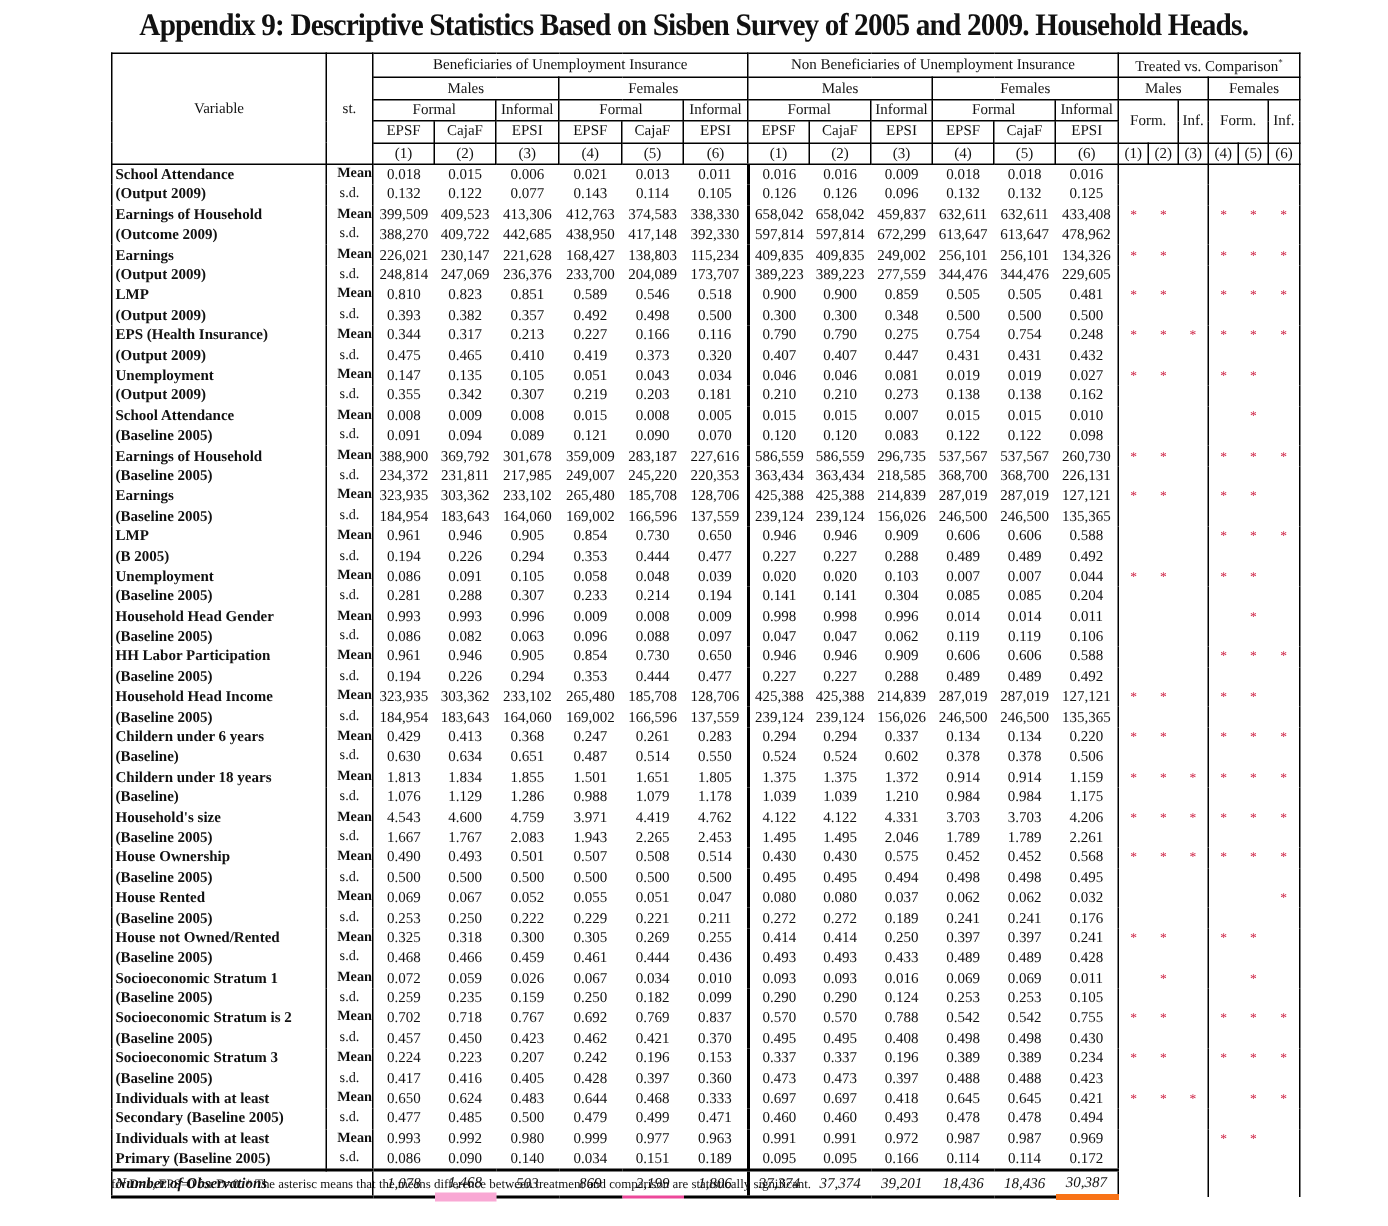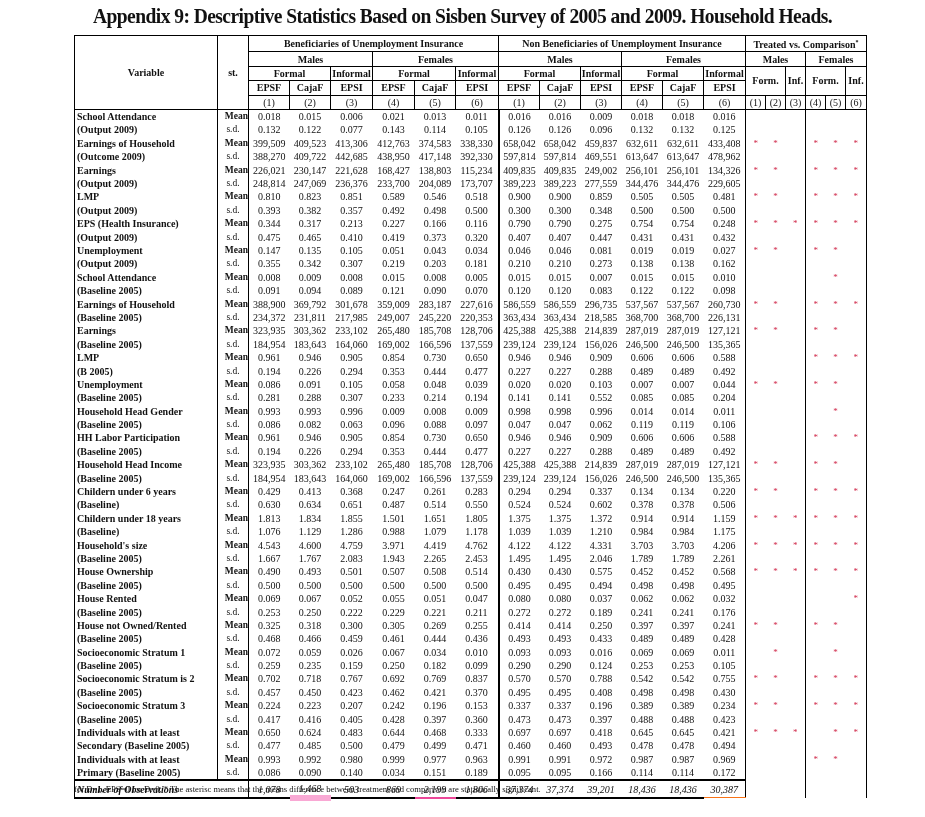--- a/index.html
+++ b/index.html
@@ -1,20 +1,20 @@
 <!DOCTYPE html>
 <html><head>
 <meta charset="utf-8">
 <style>
   html, body { margin: 0; padding: 0; background: #fff; }
   body { width: 925px; height: 817px; position: relative; overflow: hidden; font-family: "Liberation Serif", "DejaVu Serif", serif; color: #111; }
   .title { position: absolute; left: 0; top: 4px; width: 925px; text-align: center; font-family: "Liberation Serif", serif; font-weight: bold; font-size: 21px; letter-spacing: -0.6px; transform: scaleX(0.93); transform-origin: center; white-space: nowrap; }
   table.main { position: absolute; left: 74px; top: 35px; border-collapse: collapse; table-layout: fixed; font-size: 10px; }
   table.main td, table.main th { padding: 0; height: 13.4px; line-height: 13px; white-space: nowrap; overflow: hidden; }
-  th { font-weight: bold; text-align: center; font-size: 10px; }
+  th { font-weight: normal; text-align: center; font-size: 10px; }
   .hdr td, .hdr th { border: 1px solid #000; }
   .var { text-align: left; padding-left: 2px !important; font-weight: bold; }
   .st { text-align: center; font-size: 9.5px; }
   .st.mean { font-weight: bold; text-align: right; }
   .num { text-align: center; }
   .star { color: #d0294a; text-align: center; font-size: 9px; }
   .bl { border-left: 1px solid #000; }
   .blt { border-left: 2px solid #000; }
   .br { border-right: 1px solid #000; }
   .bt2 { border-top: 2px solid #000; font-style: italic; }
@@ -184,21 +184,21 @@
         <td class="var bl br">(Outcome 2009)</td>
         <td class="st br">s.d.</td>
         <td class="num">388,270</td>
         <td class="num">409,722</td>
         <td class="num">442,685</td>
         <td class="num">438,950</td>
         <td class="num">417,148</td>
         <td class="num">392,330</td>
         <td class="num blt">597,814</td>
         <td class="num">597,814</td>
-        <td class="num">469,551</td>
+        <td class="num">672,299</td>
         <td class="num">613,647</td>
         <td class="num">613,647</td>
         <td class="num br">478,962</td>
         <td class="star"></td>
         <td class="star"></td>
         <td class="star br"></td>
         <td class="star"></td>
         <td class="star"></td>
         <td class="star br"></td>
       </tr>
@@ -580,21 +580,21 @@
         <td class="var bl br">(Baseline 2005)</td>
         <td class="st br">s.d.</td>
         <td class="num">0.281</td>
         <td class="num">0.288</td>
         <td class="num">0.307</td>
         <td class="num">0.233</td>
         <td class="num">0.214</td>
         <td class="num">0.194</td>
         <td class="num blt">0.141</td>
         <td class="num">0.141</td>
-        <td class="num">0.552</td>
+        <td class="num">0.304</td>
         <td class="num">0.085</td>
         <td class="num">0.085</td>
         <td class="num br">0.204</td>
         <td class="star"></td>
         <td class="star"></td>
         <td class="star br"></td>
         <td class="star"></td>
         <td class="star"></td>
         <td class="star br"></td>
       </tr>
@@ -1220,21 +1220,21 @@
         <td class="num bt2" style="border-bottom:6px solid #f9a8d4">1,468</td>
         <td class="num bt2" style="border-bottom:2px solid #000">503</td>
         <td class="num bt2" style="border-bottom:2px solid #000">869</td>
         <td class="num bt2" style="border-bottom:2px solid #ec4899">2,199</td>
         <td class="num bt2" style="border-bottom:2px solid #000">1,806</td>
         <td class="num bt2 blt" style="border-bottom:2px solid #000">37,374</td>
         <td class="num bt2" style="border-bottom:2px solid #000">37,374</td>
         <td class="num bt2" style="border-bottom:2px solid #000">39,201</td>
         <td class="num bt2" style="border-bottom:2px solid #000">18,436</td>
         <td class="num bt2" style="border-bottom:2px solid #000">18,436</td>
-        <td class="num bt2 br" style="border-bottom:1px solid #f97316">30,387</td>
+        <td class="num bt2 br" style="border-bottom:4px solid #f97316">30,387</td>
         <td class=""></td>
         <td class=""></td>
         <td class="br"></td>
         <td class=""></td>
         <td class=""></td>
         <td class="br"></td>
       </tr>
     </tbody>
 </table>
 

